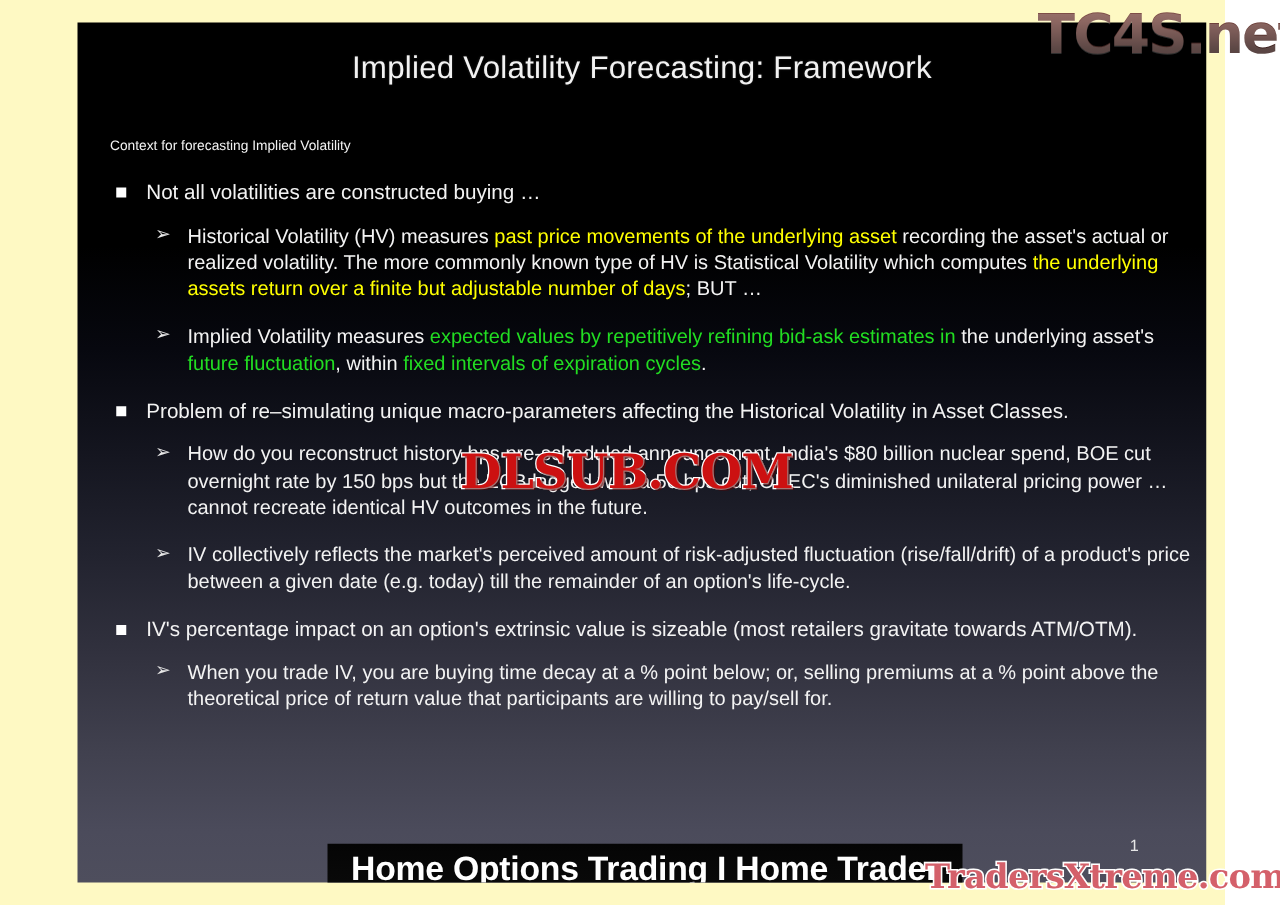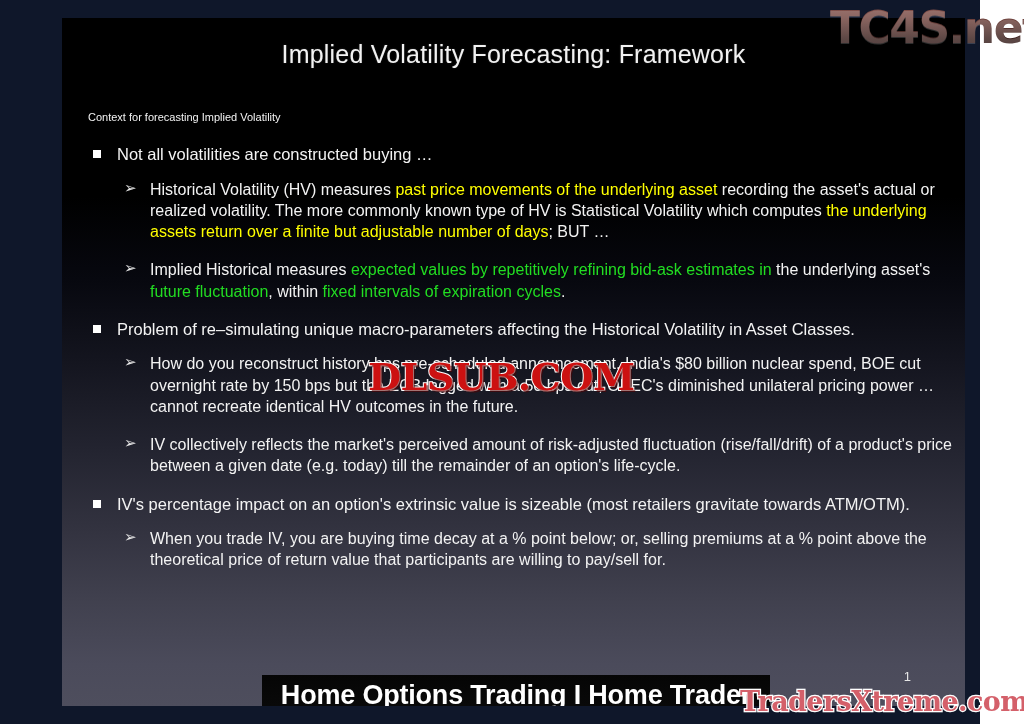--- a/index.html
+++ b/index.html
@@ -12,21 +12,21 @@
     width: 1024px;
     height: 724px;
     overflow: hidden;
     font-family: "Liberation Sans", sans-serif;
   }
 
   #stage {
     position: relative;
     width: 980px;
     height: 724px;
-    background: #0f172a;
+    background: #fef9c3;
   }
 
   
   #slide {
     position: absolute;
     left: 62px;
     top: 18px;
     width: 903px;
     height: 688px;
     background: linear-gradient(to bottom,
@@ -247,21 +247,21 @@
       <p class="lvl1">
         <span class="sq"></span>
         <span>Not all volatilities are constructed buying …</span>
       </p>
 
       <p class="lvl2 gap-lg">
         <span class="arw">➢</span><span>Historical Volatility (HV) measures </span><span class="hl-yellow">past price movements of the underlying asset</span><span> recording the asset's actual or realized volatility. The more commonly known type of HV is Statistical Volatility which computes </span><span class="hl-yellow">the underlying assets return over a finite but adjustable number of days</span><span>; BUT …</span>
       </p>
 
       <p class="lvl2 gap-lg">
-        <span class="arw">➢</span><span>Implied Historical measures </span><span class="hl-green">expected values by repetitively refining bid-ask estimates in</span><span> the underlying asset's </span><span class="hl-green">future fluctuation</span><span>, within </span><span class="hl-green">fixed intervals of expiration cycles</span><span>.</span>
+        <span class="arw">➢</span><span>Implied Volatility measures </span><span class="hl-green">expected values by repetitively refining bid-ask estimates in</span><span> the underlying asset's </span><span class="hl-green">future fluctuation</span><span>, within </span><span class="hl-green">fixed intervals of expiration cycles</span><span>.</span>
       </p>
 
       <p class="lvl1">
         <span class="sq"></span>
         <span>Problem of re–simulating unique macro-parameters affecting the Historical Volatility in Asset Classes.</span>
       </p>
 
       <p class="lvl2 gap-lg">
         <span class="arw">➢</span>
         <span>How do you reconstruct history             bps pre-scheduled announcement, India's $80 billion nuclear spend, BOE cut overnight rate by 150 bps but the ECB lagged with a 50 bps cut, OPEC's diminished unilateral pricing power … cannot recreate identical HV outcomes in the future.</span>

